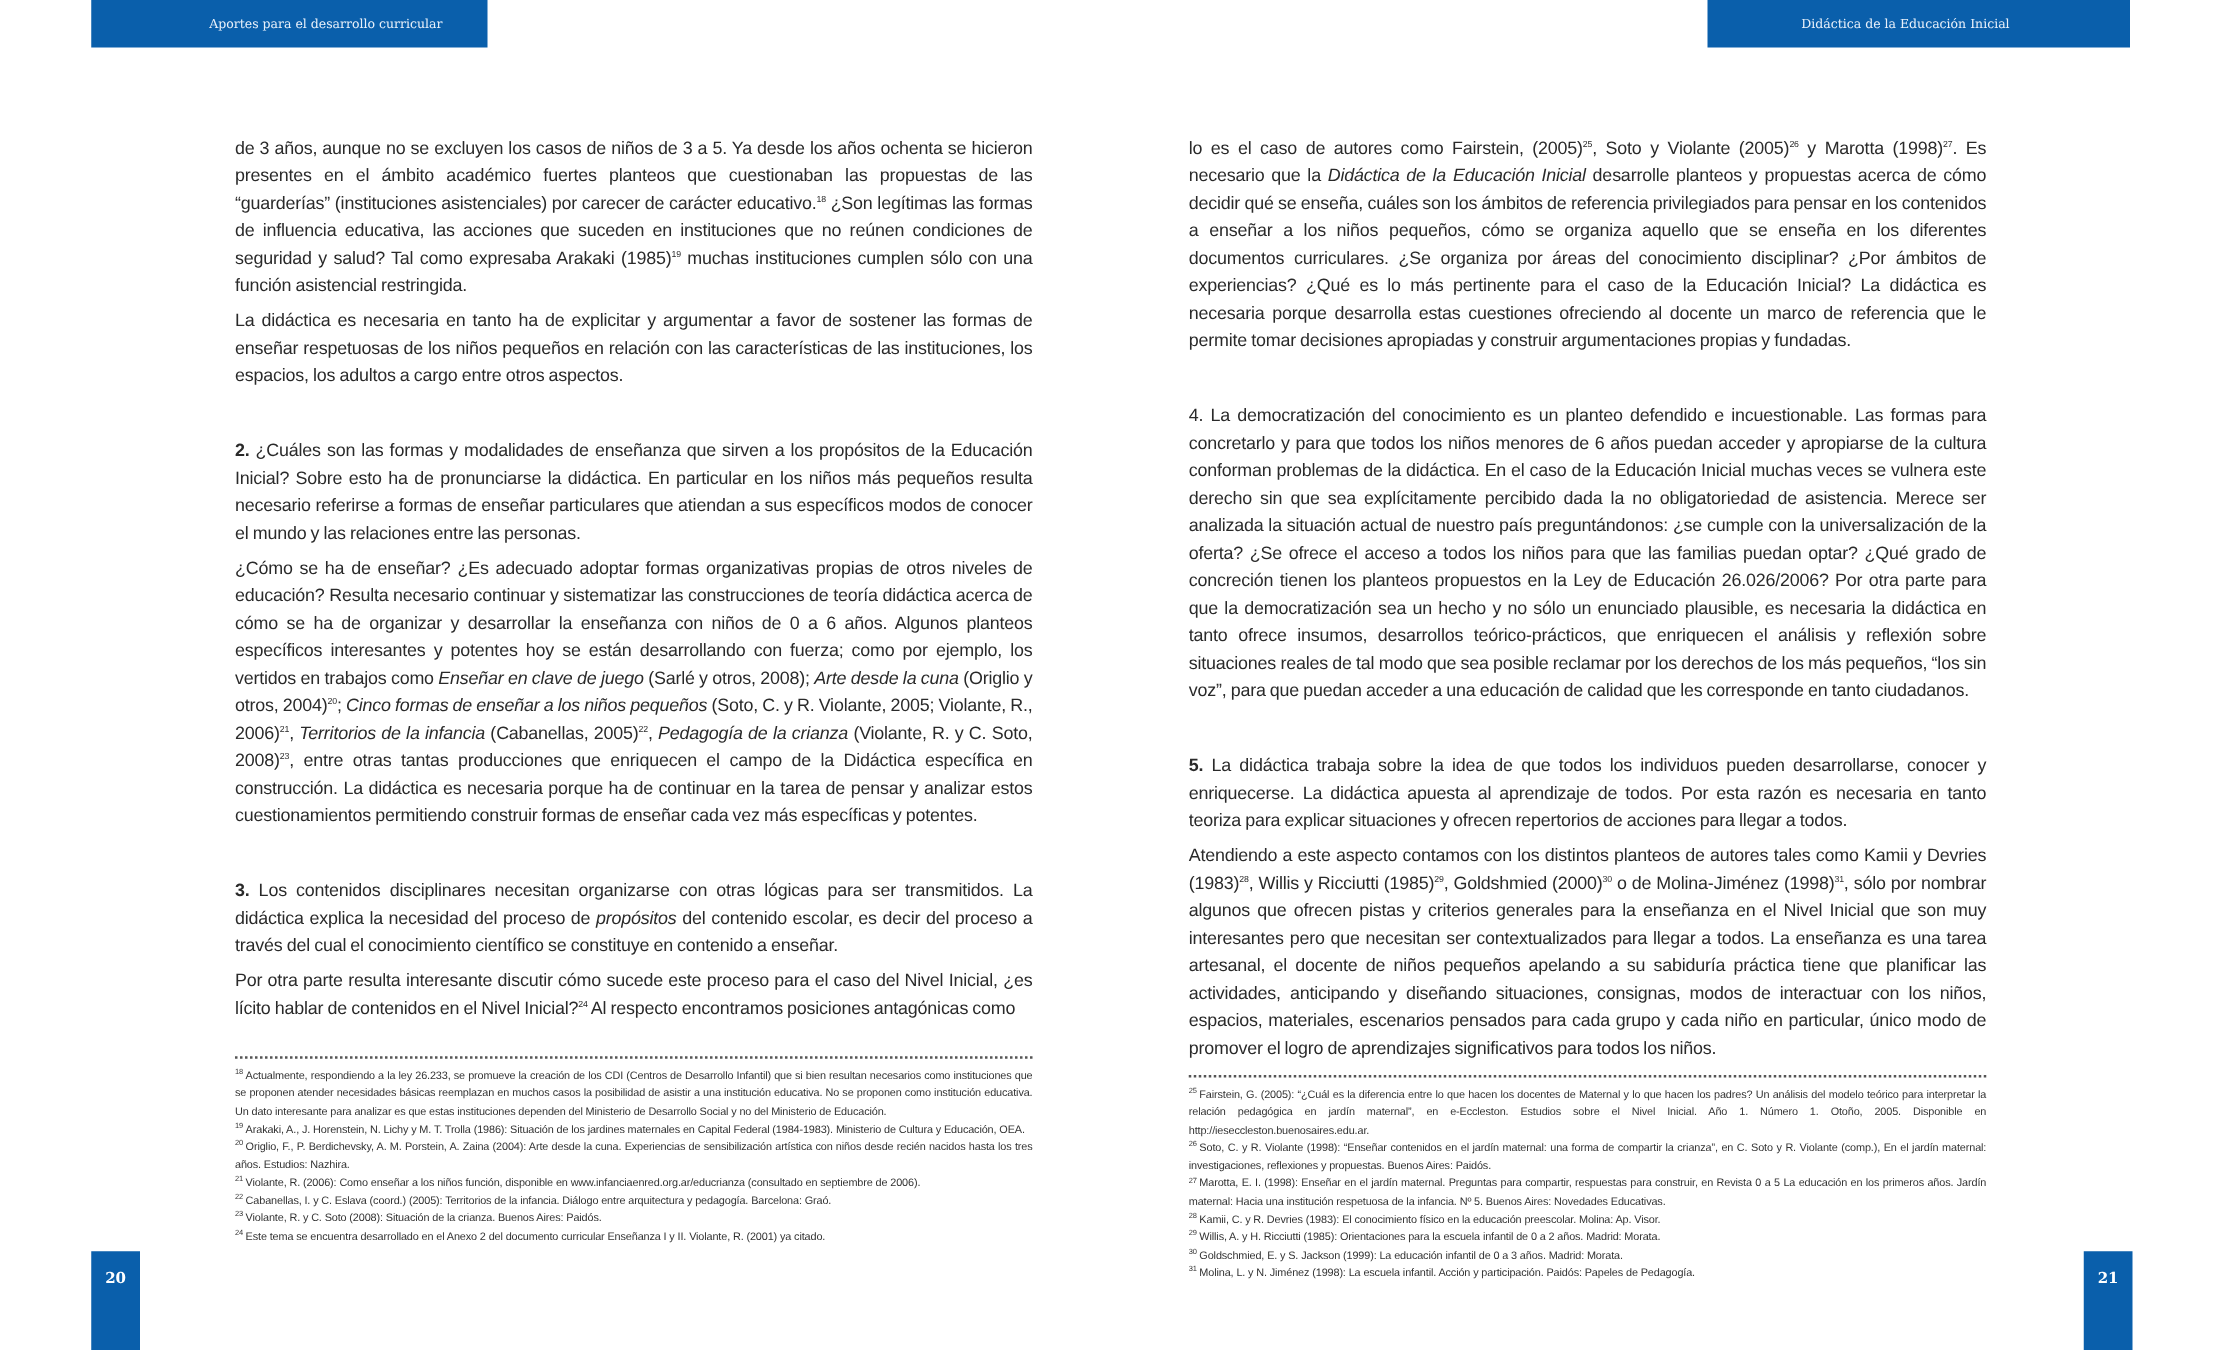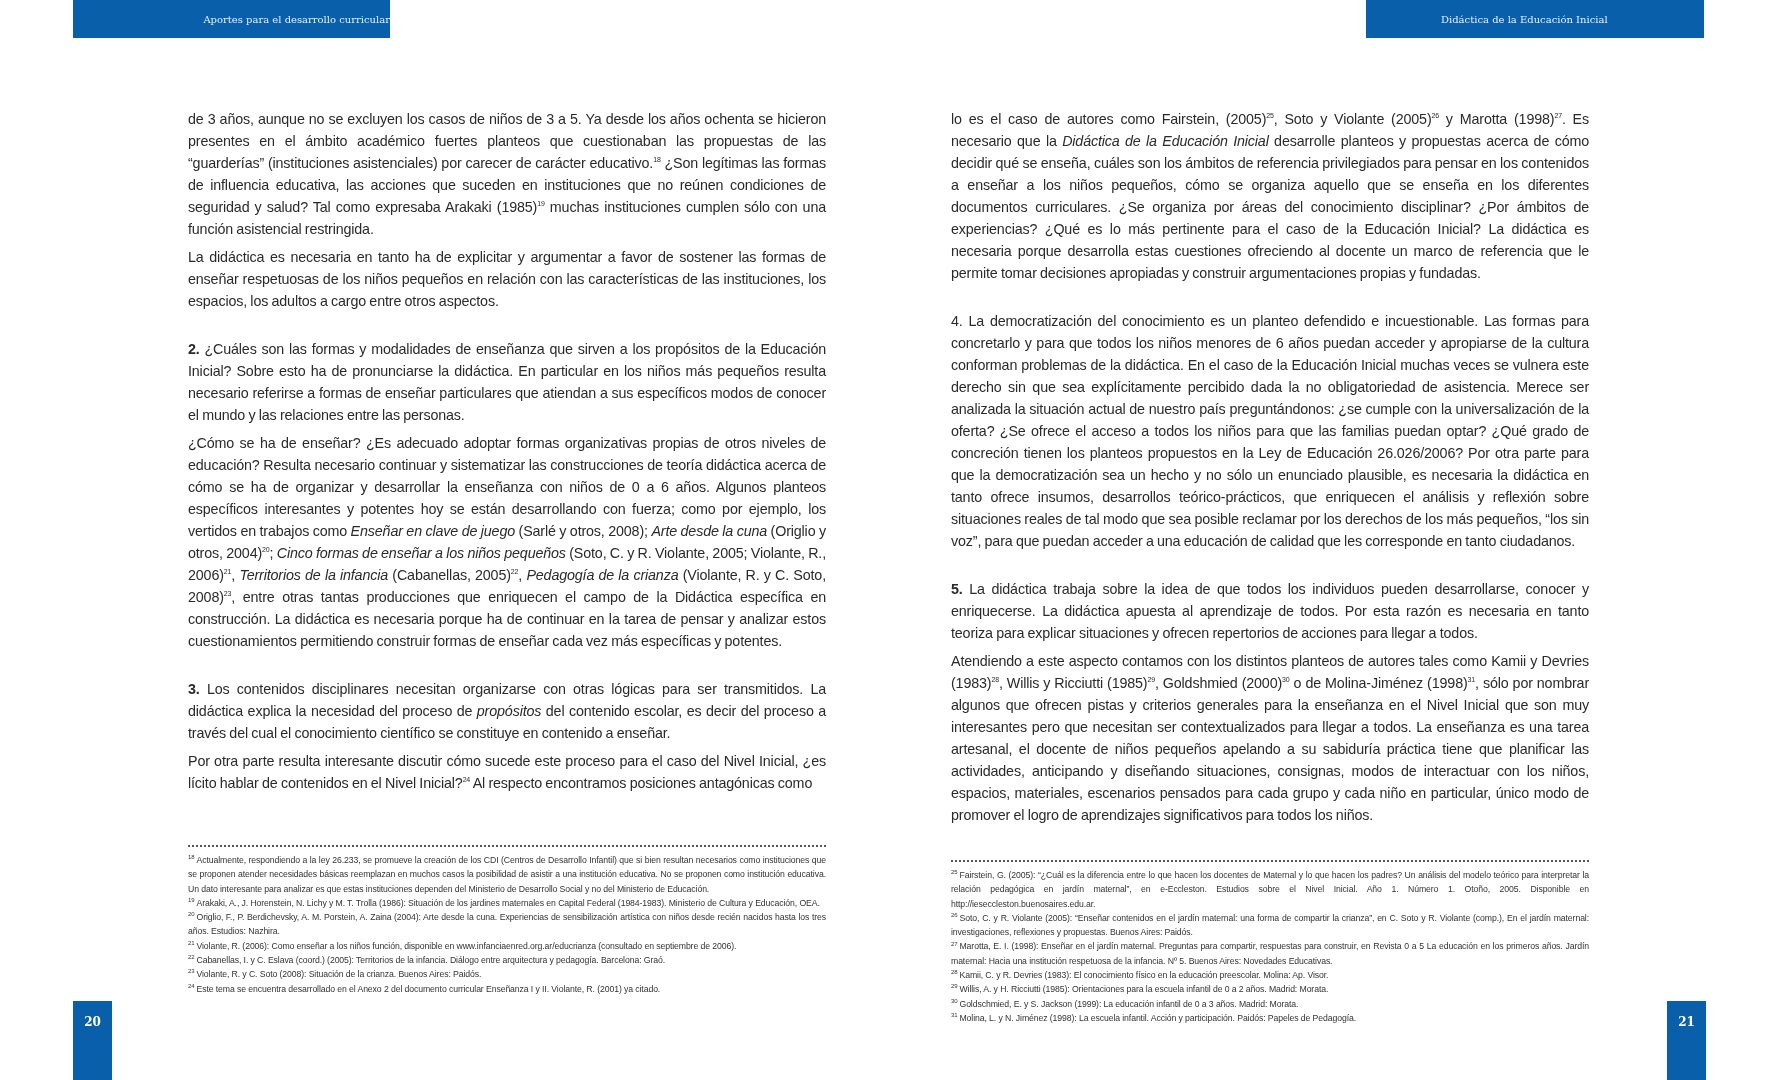--- a/index.html
+++ b/index.html
@@ -6,40 +6,40 @@
   body {
     width:1778px; height:1080px; position:relative; overflow:hidden;
     background:#ffffff; color:#2a2a2a;
     font-family:"Liberation Sans", sans-serif;
   }
   .header-box {
     position:absolute; top:0; height:38px; background:#0a5fab;
     color:#e8f0fa; font-family:"DejaVu Serif", serif; font-size:10px;
     display:flex; align-items:center; box-sizing:border-box;
   }
-  #hdr-left { left:73px; width:317px; justify-content:flex-end; }
+  #hdr-left { left:73px; width:317px; justify-content:flex-end; padding-right:36px; }
   #hdr-right { left:1366px; width:338px; padding-left:75px; }
   .pagenum {
     position:absolute; top:1001px; height:79px; background:#0a5fab;
     color:#ffffff; font-family:"DejaVu Serif", serif; font-weight:bold;
     font-size:12px; text-align:center; padding-top:14px; box-sizing:border-box;
   }
   #pn-left { left:73px; width:39px; }
   #pn-right { left:1667px; width:39px; }
 
   .col { position:absolute; width:638px; }
   #col-left { left:188px; top:108px; }
   #col-right { left:951px; top:108px; }
 
   .para {
     font-family:"Liberation Sans", sans-serif; font-size:14.3px; line-height:22px;
     text-align:justify; margin:0; letter-spacing:-0.15px; word-spacing:-0.5px;
   }
   .para + .para { margin-top:6px; }
-  .para.section { margin-top:26px; }
+  .para.section { margin-top:38px; }
   .para .b { font-weight:bold; }
   .para .i { font-style:italic; }
   .para sup, .fn sup { font-size:7px; line-height:0; vertical-align:super; }
 
   .footnotes { position:absolute; width:638px; }
   #fn-left { left:188px; top:845px; }
   #fn-right { left:951px; top:860px; }
   .dots {
     height:3px; border-top:2px dotted #555; margin-bottom:3px; width:100%;
   }
@@ -84,21 +84,21 @@
       <p class="fn"><sup>21</sup><span>Violante, R. (2006): </span><span class="i">Como enseñar a los niños función,</span><span> disponible en www.infanciaenred.org.ar/educrianza (consultado en septiembre de 2006).</span></p>
       <p class="fn"><sup>22</sup><span>Cabanellas, I. y C. Eslava (coord.) (2005): </span><span class="i">Territorios de la infancia. Diálogo entre arquitectura y pedagogía.</span><span> Barcelona: Graó.</span></p>
       <p class="fn"><sup>23</sup><span>Violante, R. y C. Soto (2008): </span><span class="i">Situación de la crianza.</span><span> Buenos Aires: Paidós.</span></p>
       <p class="fn"><sup>24</sup><span>Este tema se encuentra desarrollado en el Anexo 2 del documento curricular Enseñanza I y II. Violante, R. (2001) ya citado.</span></p>
     </div>
 </div>
 <div id="fn-right" class="footnotes">
   <div class="dots"></div>
   <div>
       <p class="fn"><sup>25</sup><span>Fairstein, G. (2005): “¿Cuál es la diferencia entre lo que hacen los docentes de Maternal y lo que hacen los padres? Un análisis del modelo teórico para interpretar la relación pedagógica en jardín maternal”, en </span><span class="i">e-Eccleston. Estudios sobre el Nivel Inicial.</span><span> Año 1. Número 1. Otoño, 2005. Disponible en http://ieseccleston.buenosaires.edu.ar.</span></p>
-      <p class="fn"><sup>26</sup><span>Soto, C. y R. Violante (2005): “Enseñar contenidos en el jardín maternal: una forma de compartir la crianza”, en C. Soto y R. Violante (comp.), </span><span class="i">En el jardín maternal: investigaciones, reflexiones y propuestas.</span><span> Buenos Aires: Paidós.</span></p>
+      <p class="fn"><sup>26</sup><span>Soto, C. y R. Violante (1998): “Enseñar contenidos en el jardín maternal: una forma de compartir la crianza”, en C. Soto y R. Violante (comp.), </span><span class="i">En el jardín maternal: investigaciones, reflexiones y propuestas.</span><span> Buenos Aires: Paidós.</span></p>
       <p class="fn"><sup>27</sup><span>Marotta, E. I. (1998): </span><span class="i">Enseñar en el jardín maternal. Preguntas para compartir, respuestas para construir,</span><span> en Revista 0 a 5 La educación en los primeros años. Jardín maternal: Hacia una institución respetuosa de la infancia. Nº 5. Buenos Aires: Novedades Educativas.</span></p>
       <p class="fn"><sup>28</sup><span>Kamii, C. y R. Devries (1983): </span><span class="i">El conocimiento físico en la educación preescolar</span><span>. Molina: Ap. Visor.</span></p>
       <p class="fn"><sup>29</sup><span>Willis, A. y H. Ricciutti (1985): </span><span class="i">Orientaciones para la escuela infantil de 0 a 2 años.</span><span> Madrid: Morata.</span></p>
       <p class="fn"><sup>30</sup><span>Goldschmied, E. y S. Jackson (1999): </span><span class="i">La educación infantil de 0 a 3 años.</span><span> Madrid: Morata.</span></p>
       <p class="fn"><sup>31</sup><span>Molina, L. y N. Jiménez (1998): </span><span class="i">La escuela infantil. Acción y participación</span><span>. Paidós: Papeles de Pedagogía.</span></p>
     </div>
 </div>
 
 <div id="pn-left" class="pagenum">
   <span>20</span>

